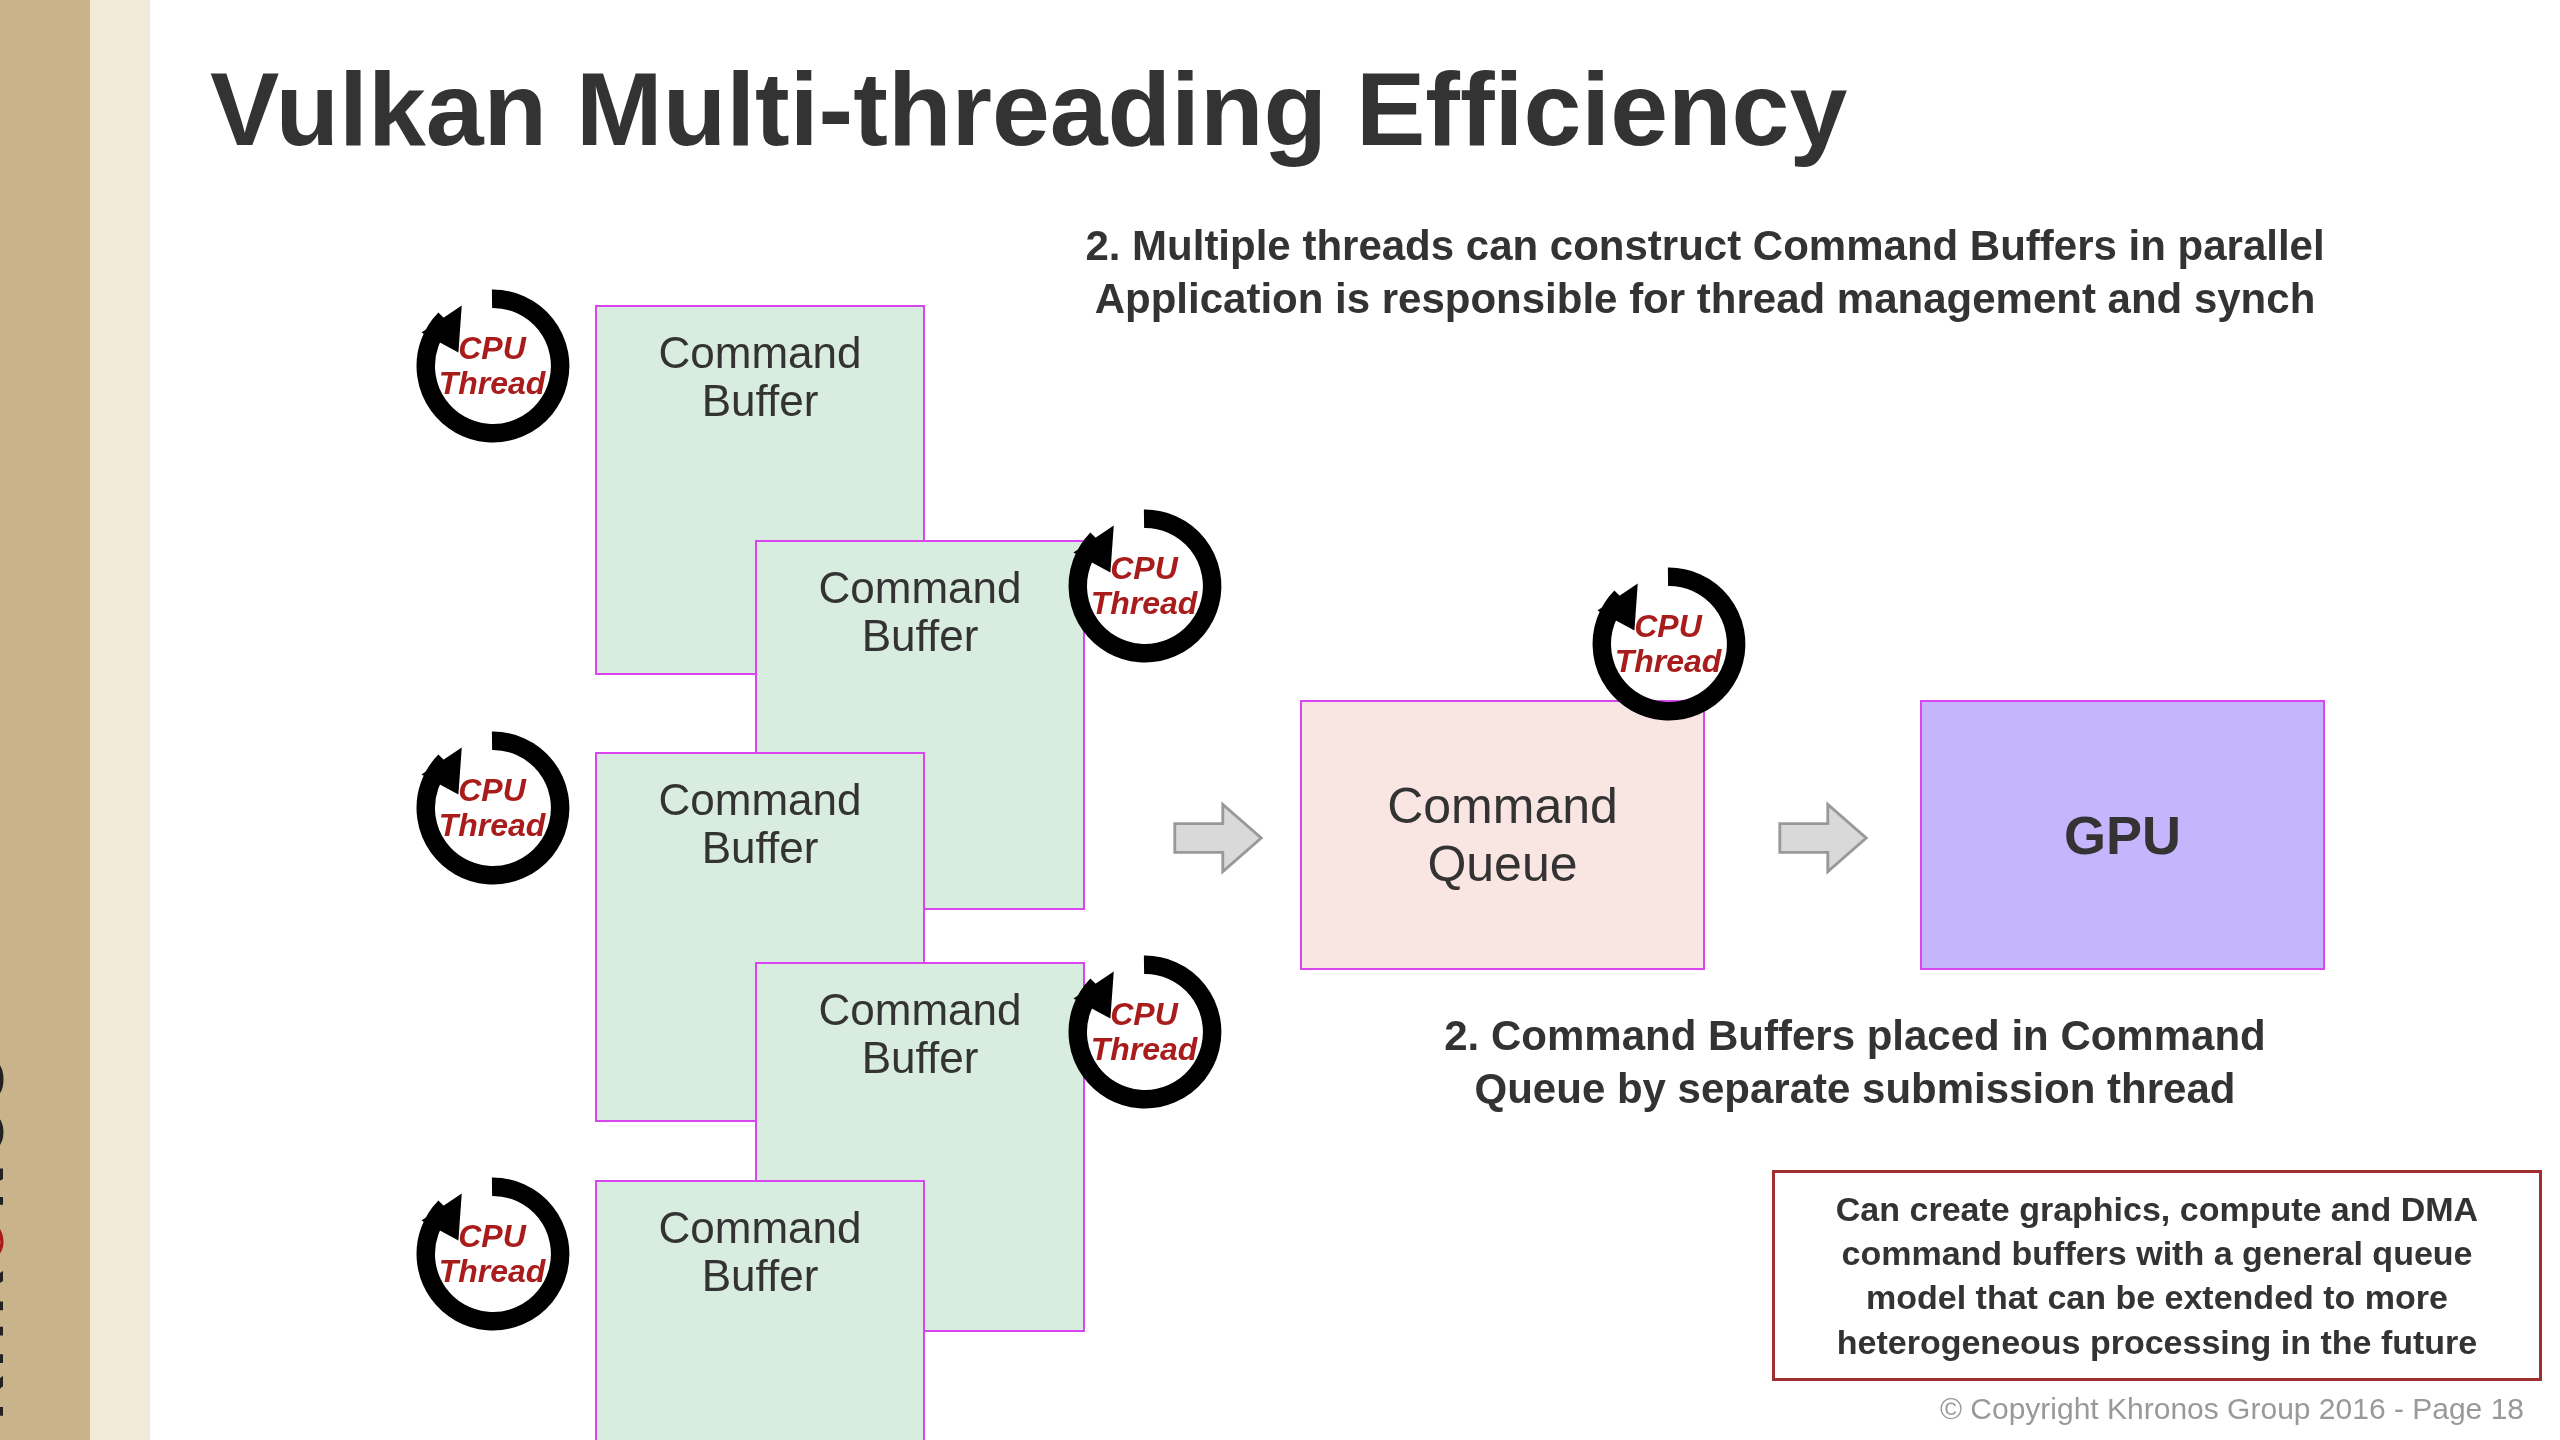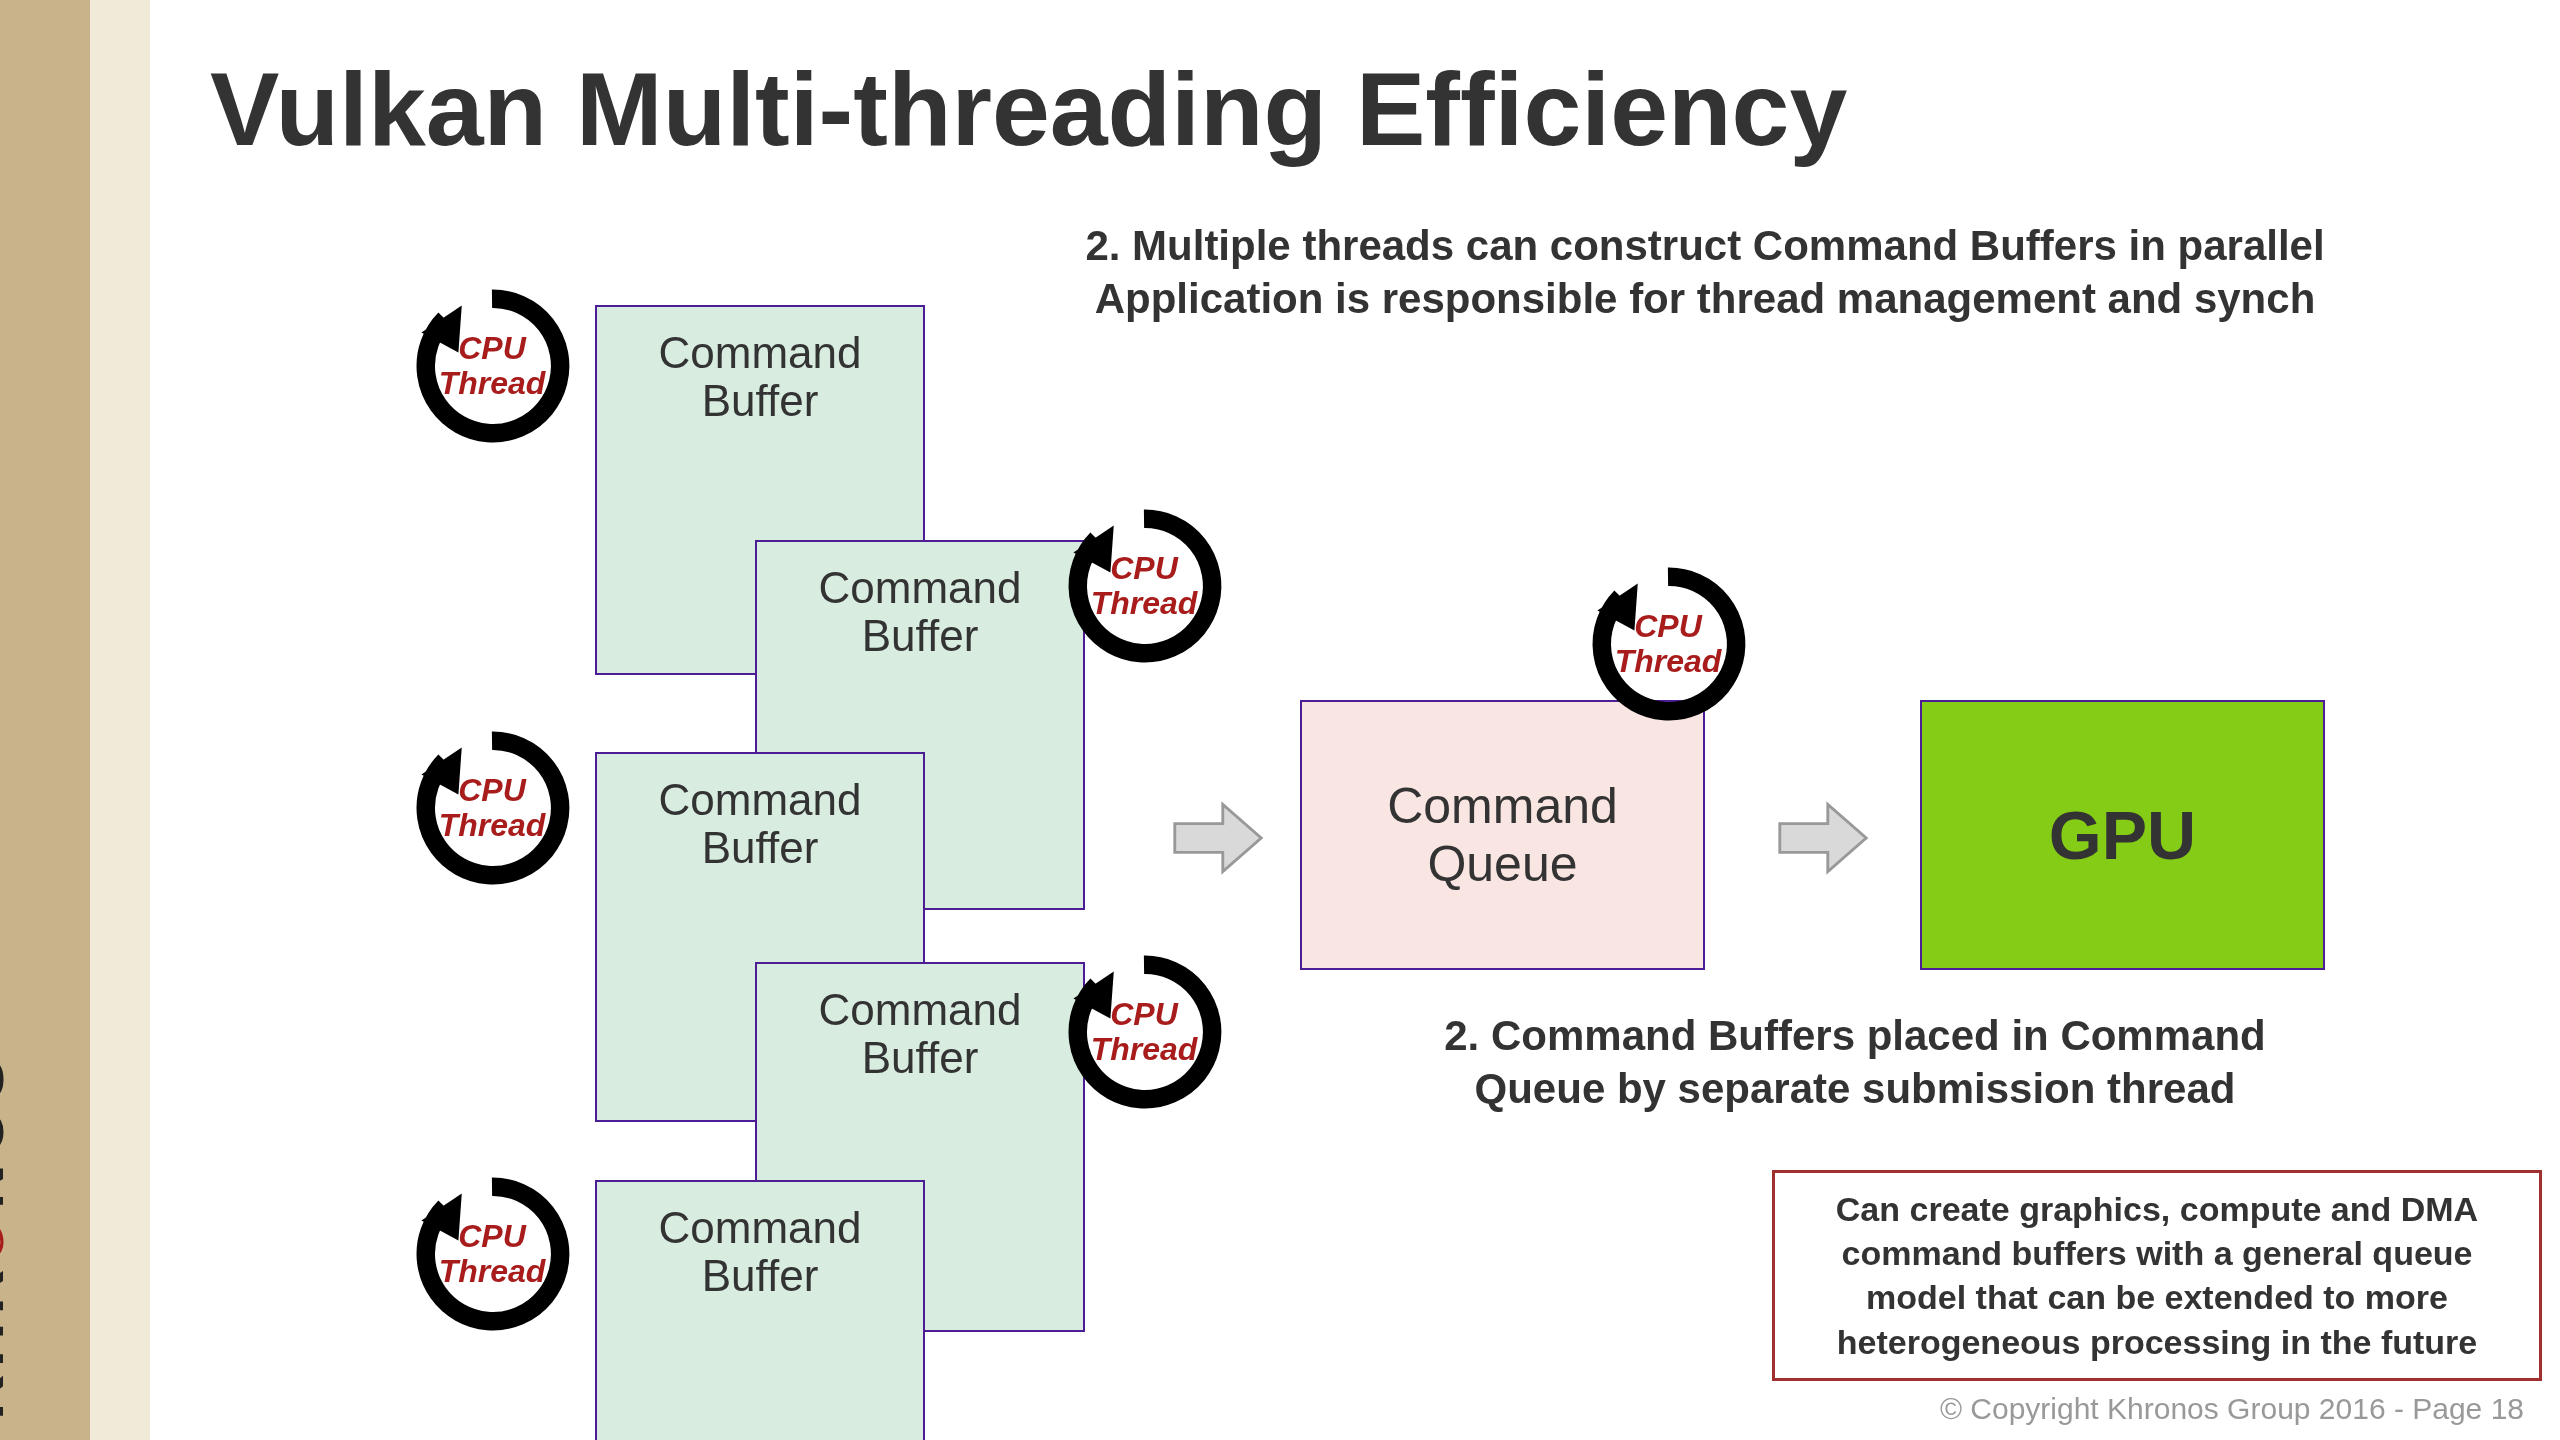--- a/index.html
+++ b/index.html
@@ -35,27 +35,27 @@
     position: absolute; left: 1380px; top: 1010px; width: 950px;
     font-size: 42px; font-weight: 700; color: #333; text-align: center; line-height: 1.25;
   }
   .note3 {
     position: absolute; left: 1740px; top: 1170px; width: 770px;
     font-size: 34px; font-weight: 700; color: #333; text-align: center; line-height: 1.3;
     border: 3px solid #a03030; padding: 14px 20px; margin-left: 32px;
   }
 
   .box {
-    position: absolute; border: 2px solid #4c1d95;
+    position: absolute; border: 2px solid #d946ef;
     display: flex; align-items: center; justify-content: center; text-align: center;
     font-weight: 400;
   }
   .buffer { background: #d8ece0; width: 330px; height: 370px; font-size: 44px; color:#333; padding-top: 22px; align-items: flex-start; line-height:1.1; }
   .queue  { background: #f9e6e2; width: 405px; height: 270px; font-size: 50px; color:#333; }
-  .gpu    { background: #84cc16; width: 405px; height: 270px; font-size: 68px; font-weight:700; color:#333; }
+  .gpu    { background: #c4b5fd; width: 405px; height: 270px; font-size: 54px; font-weight:700; color:#333; }
 
   
   .b1 { left: 595px; top: 305px; z-index:1; }
   .b2 { left: 755px; top: 540px; z-index:2; }
   .b3 { left: 595px; top: 752px; z-index:3; }
   .b4 { left: 755px; top: 962px; z-index:4; }
   .b5 { left: 595px; top: 1180px; z-index:5; }
 
   .q1 { left: 1300px; top: 700px; z-index:1; }
   .g1 { left: 1920px; top: 700px; }

